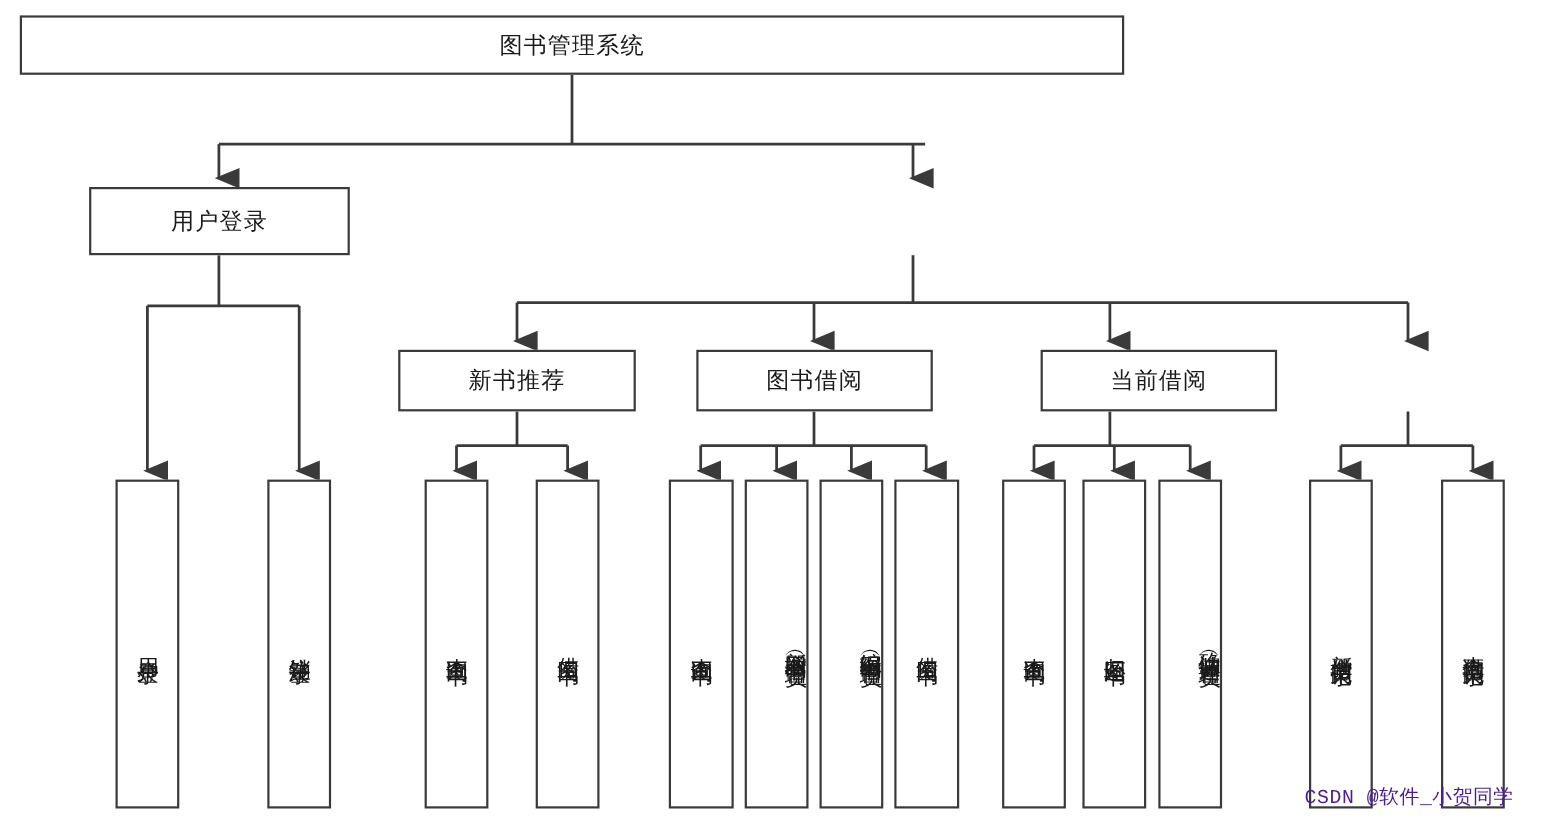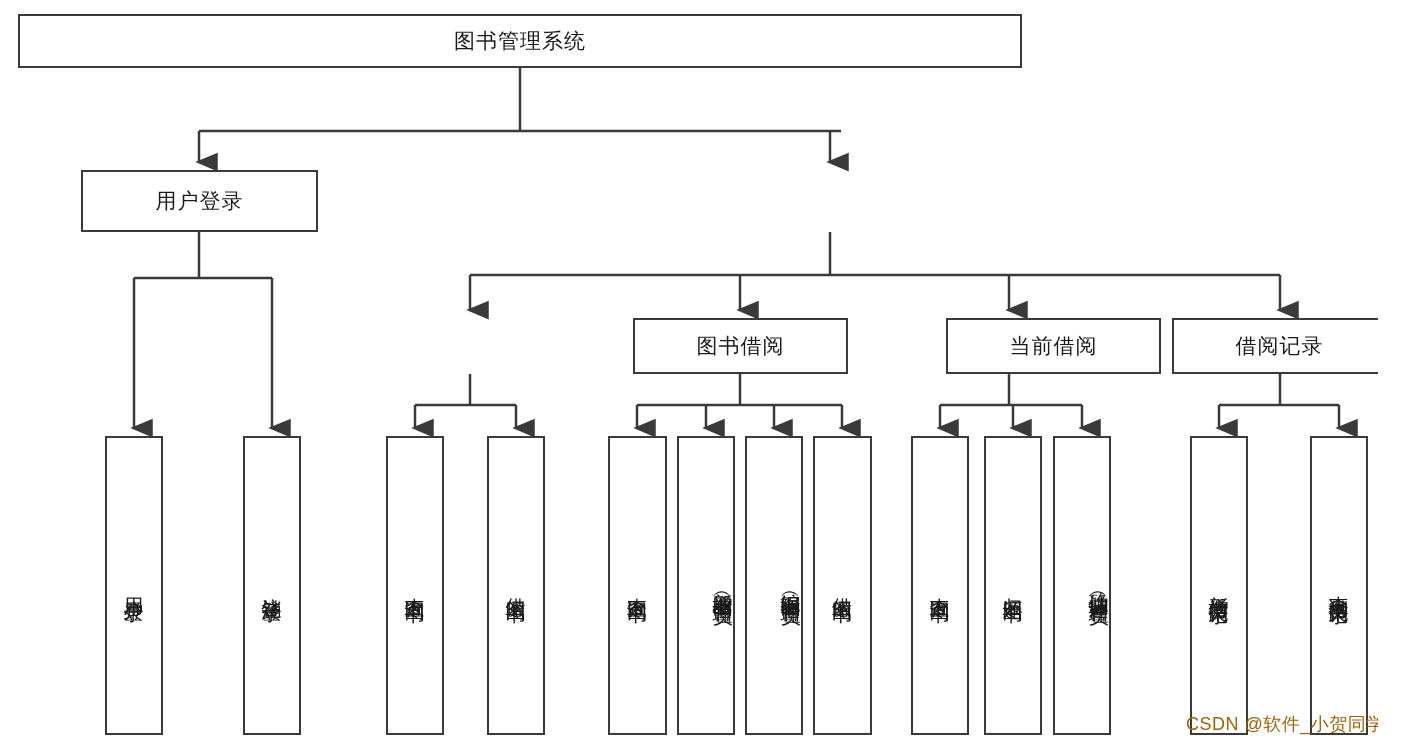--- a/index.html
+++ b/index.html
@@ -51,25 +51,26 @@
     align-items: flex-start;
     justify-content: center;
   }
   .node.vert.mid {
     align-items: center;
     justify-content: center;
   }
   .watermark {
     position: absolute;
     font-size: 18px;
-    color: #a16207;
+    color: #4c1d95;
     white-space: nowrap;
     left: 1186px;
     top: 712px;
     letter-spacing: 0.5px;
+    font-family: Liberation Mono, monospace;
   }
 </style>
 </head>
 <body>
 
 <div id="canvas">
 
   <svg id="wires" viewBox="0 0 1405 747" xmlns="http://www.w3.org/2000/svg">
     <defs>
       <marker id="arrow" viewBox="0 0 12 12" refX="6" refY="10" markerWidth="9" markerHeight="9" orient="auto-start-reverse">
@@ -117,23 +118,23 @@
       <path d="M 1219 405 L 1339 405"></path>
       <path d="M 1219 405 L 1219 428" marker-end="url(#arrow)"></path>
       <path d="M 1339 405 L 1339 428" marker-end="url(#arrow)"></path>
     </g>
   </svg>
 
   <div class="node horiz" id="node-root" style="left: 18px; top: 14px; width: 1004px; height: 54px;">图书管理系统</div>
 
   <div class="node horiz" id="node-l2-0" style="left: 81px; top: 170px; width: 237px; height: 62px;">用户登录</div>
 
+  <div class="node horiz" id="node-l3-0" style="left: 362px; top: 318px; width: 216px; height: 56px;">新书推荐</div>
   <div class="node horiz" id="node-l3-1" style="left: 633px; top: 318px; width: 215px; height: 56px; text-align: center;">图书借阅</div>
   <div class="node horiz" id="node-l3-2" style="left: 902px; top: 318px; width: 215px; height: 56px; margin-left: 44px;">当前借阅</div>
-  <div class="node horiz" id="node-l3-3" style="left: 1172px; top: 318px; width: 215px; height: 56px;">借阅记录</div>
 
   <div class="node vert mid" id="leaf-0" style="left: 105px; top: 436px; width: 58px; height: 299px;">用户登录</div>
   <div class="node vert mid" id="leaf-1" style="left: 243px; top: 436px; width: 58px; height: 299px;">注销登录</div>
   <div class="node vert mid" id="leaf-2" style="left: 386px; top: 436px; width: 58px; height: 299px;">查询图书</div>
   <div class="node vert mid" id="leaf-3" style="left: 487px; top: 436px; width: 58px; height: 299px;">借阅图书</div>
   <div class="node vert mid" id="leaf-4" style="left: 608px; top: 436px; width: 59px; height: 299px;">查询图书</div>
   <div class="node vert top" id="leaf-5" style="left: 677px; top: 436px; width: 58px; height: 299px;">新增图书（管理员）</div>
   <div class="node vert top" id="leaf-6" style="left: 745px; top: 436px; width: 58px; height: 299px;">编辑图书（管理员）</div>
   <div class="node vert mid" id="leaf-7" style="left: 813px; top: 436px; width: 59px; height: 299px;">借阅图书</div>
   <div class="node vert mid" id="leaf-8" style="left: 911px; top: 436px; width: 58px; height: 299px;">查询图书</div>

